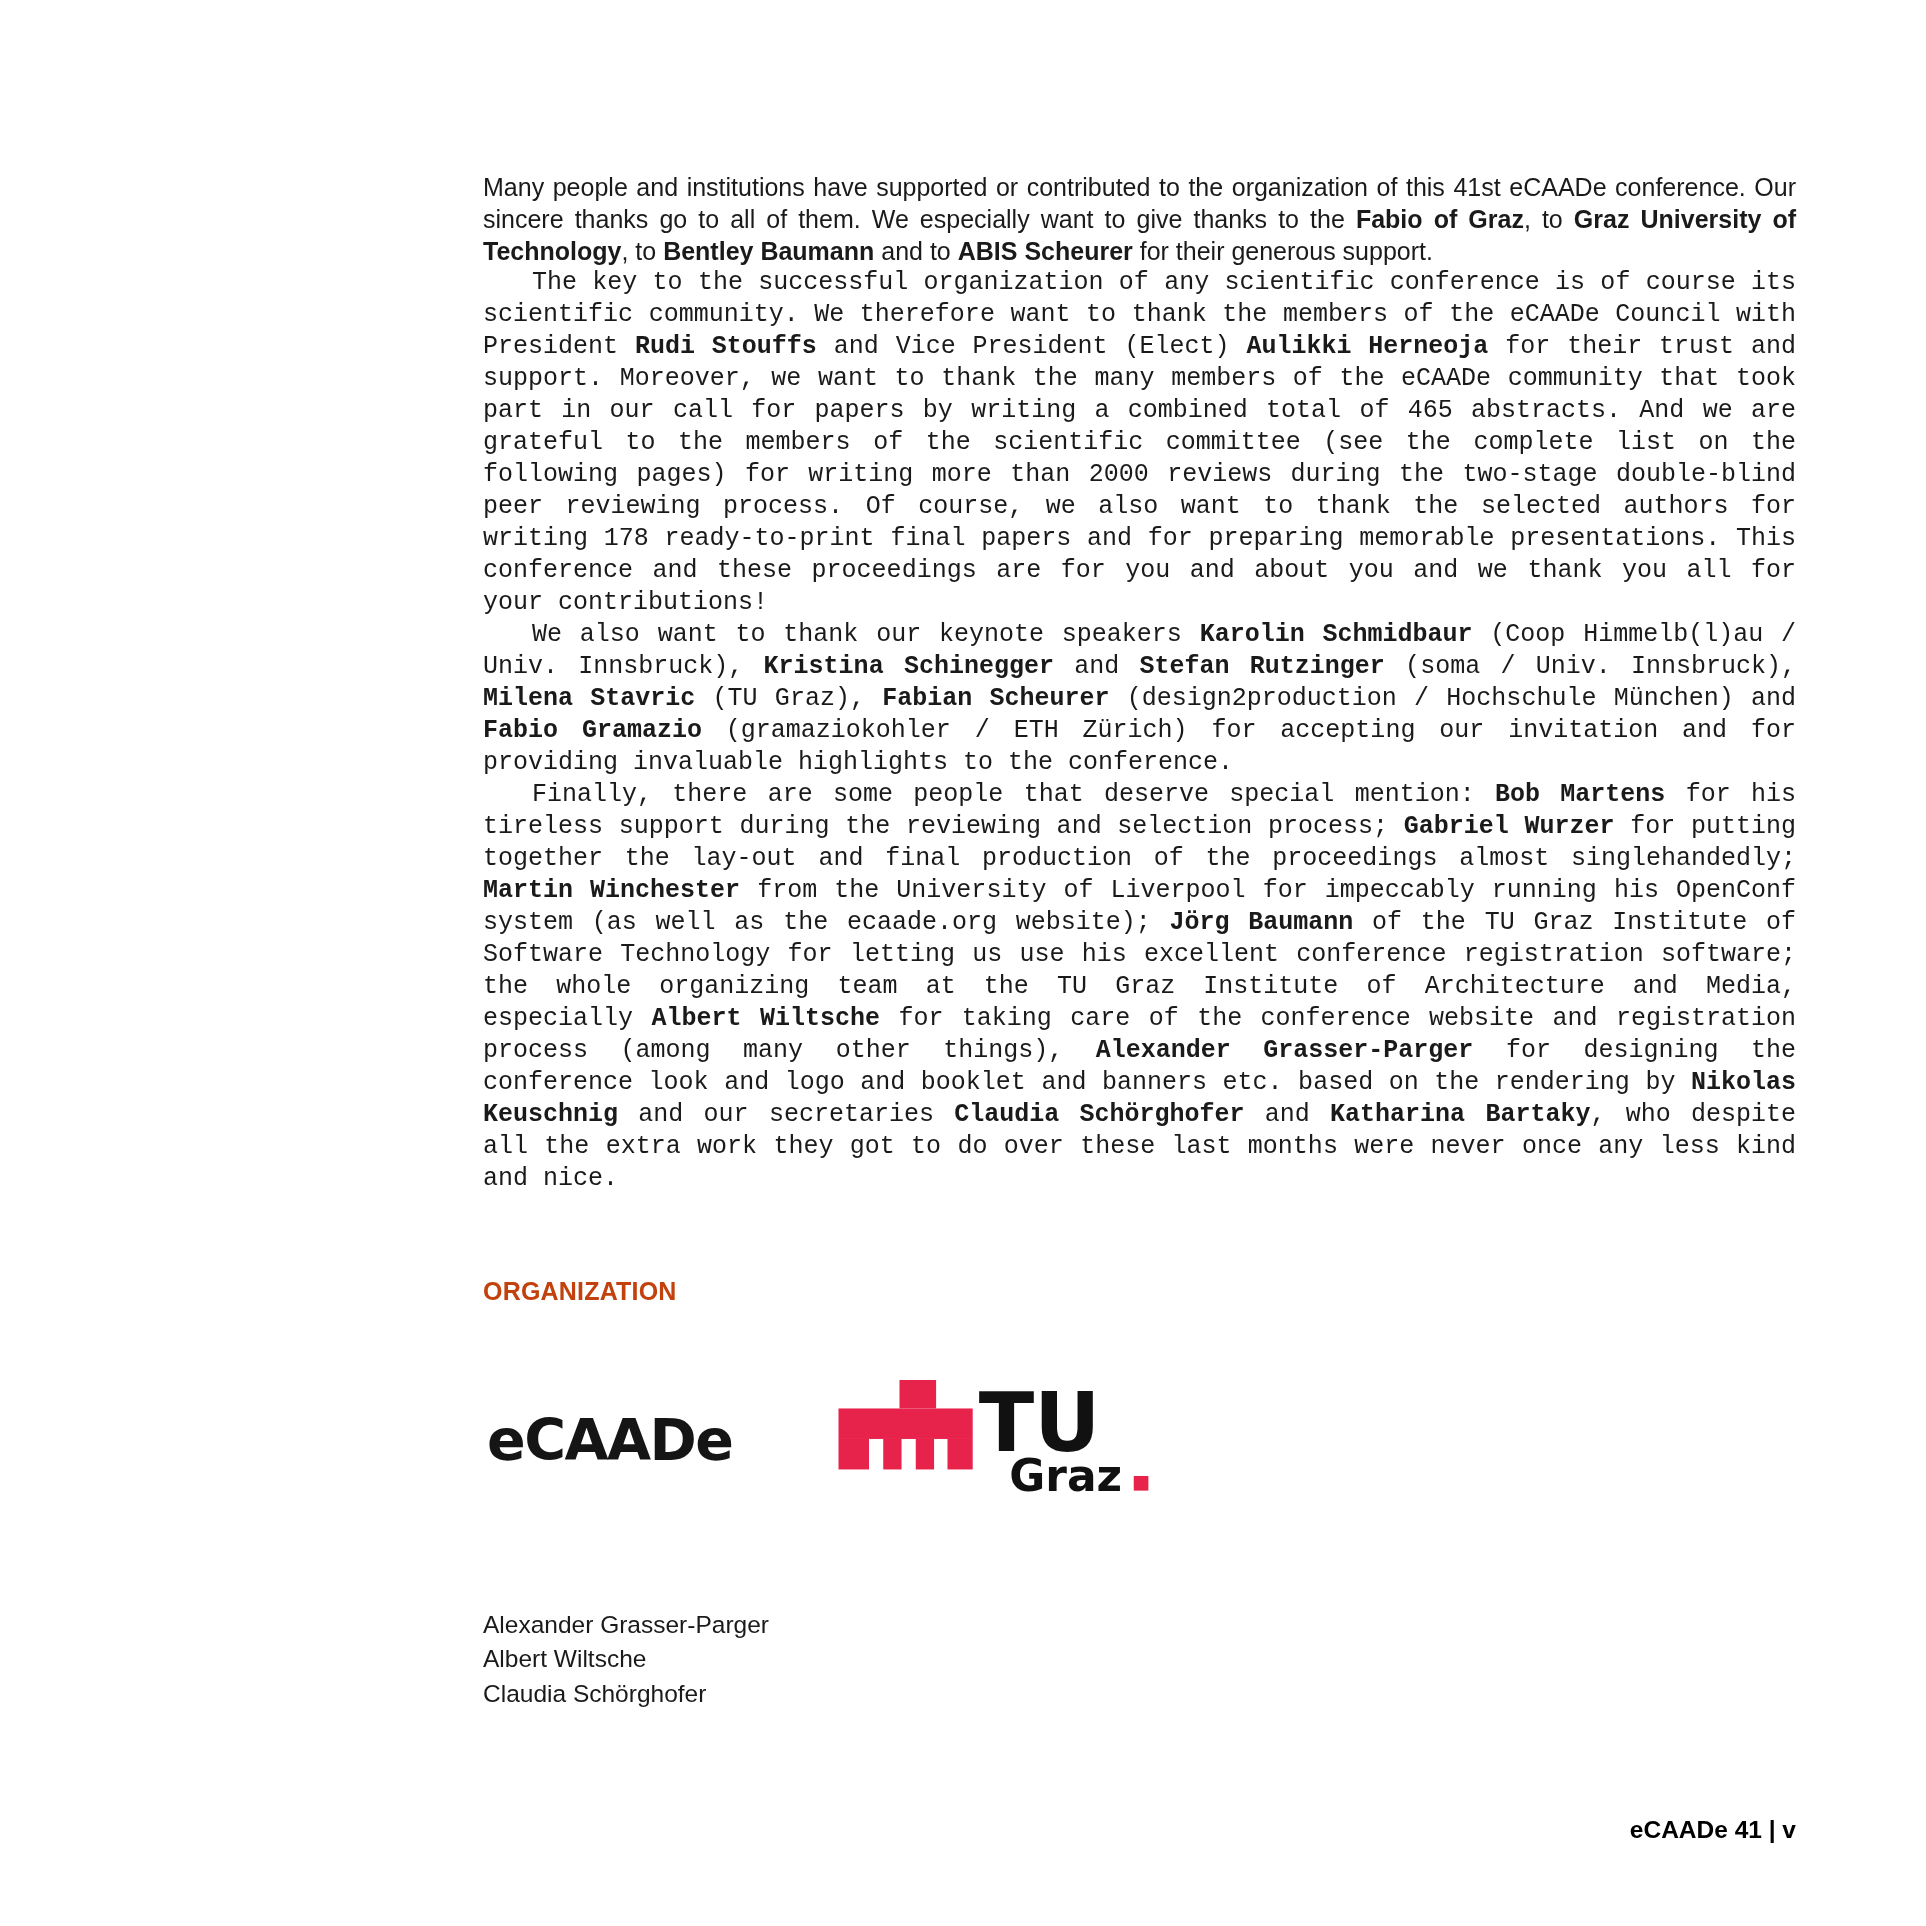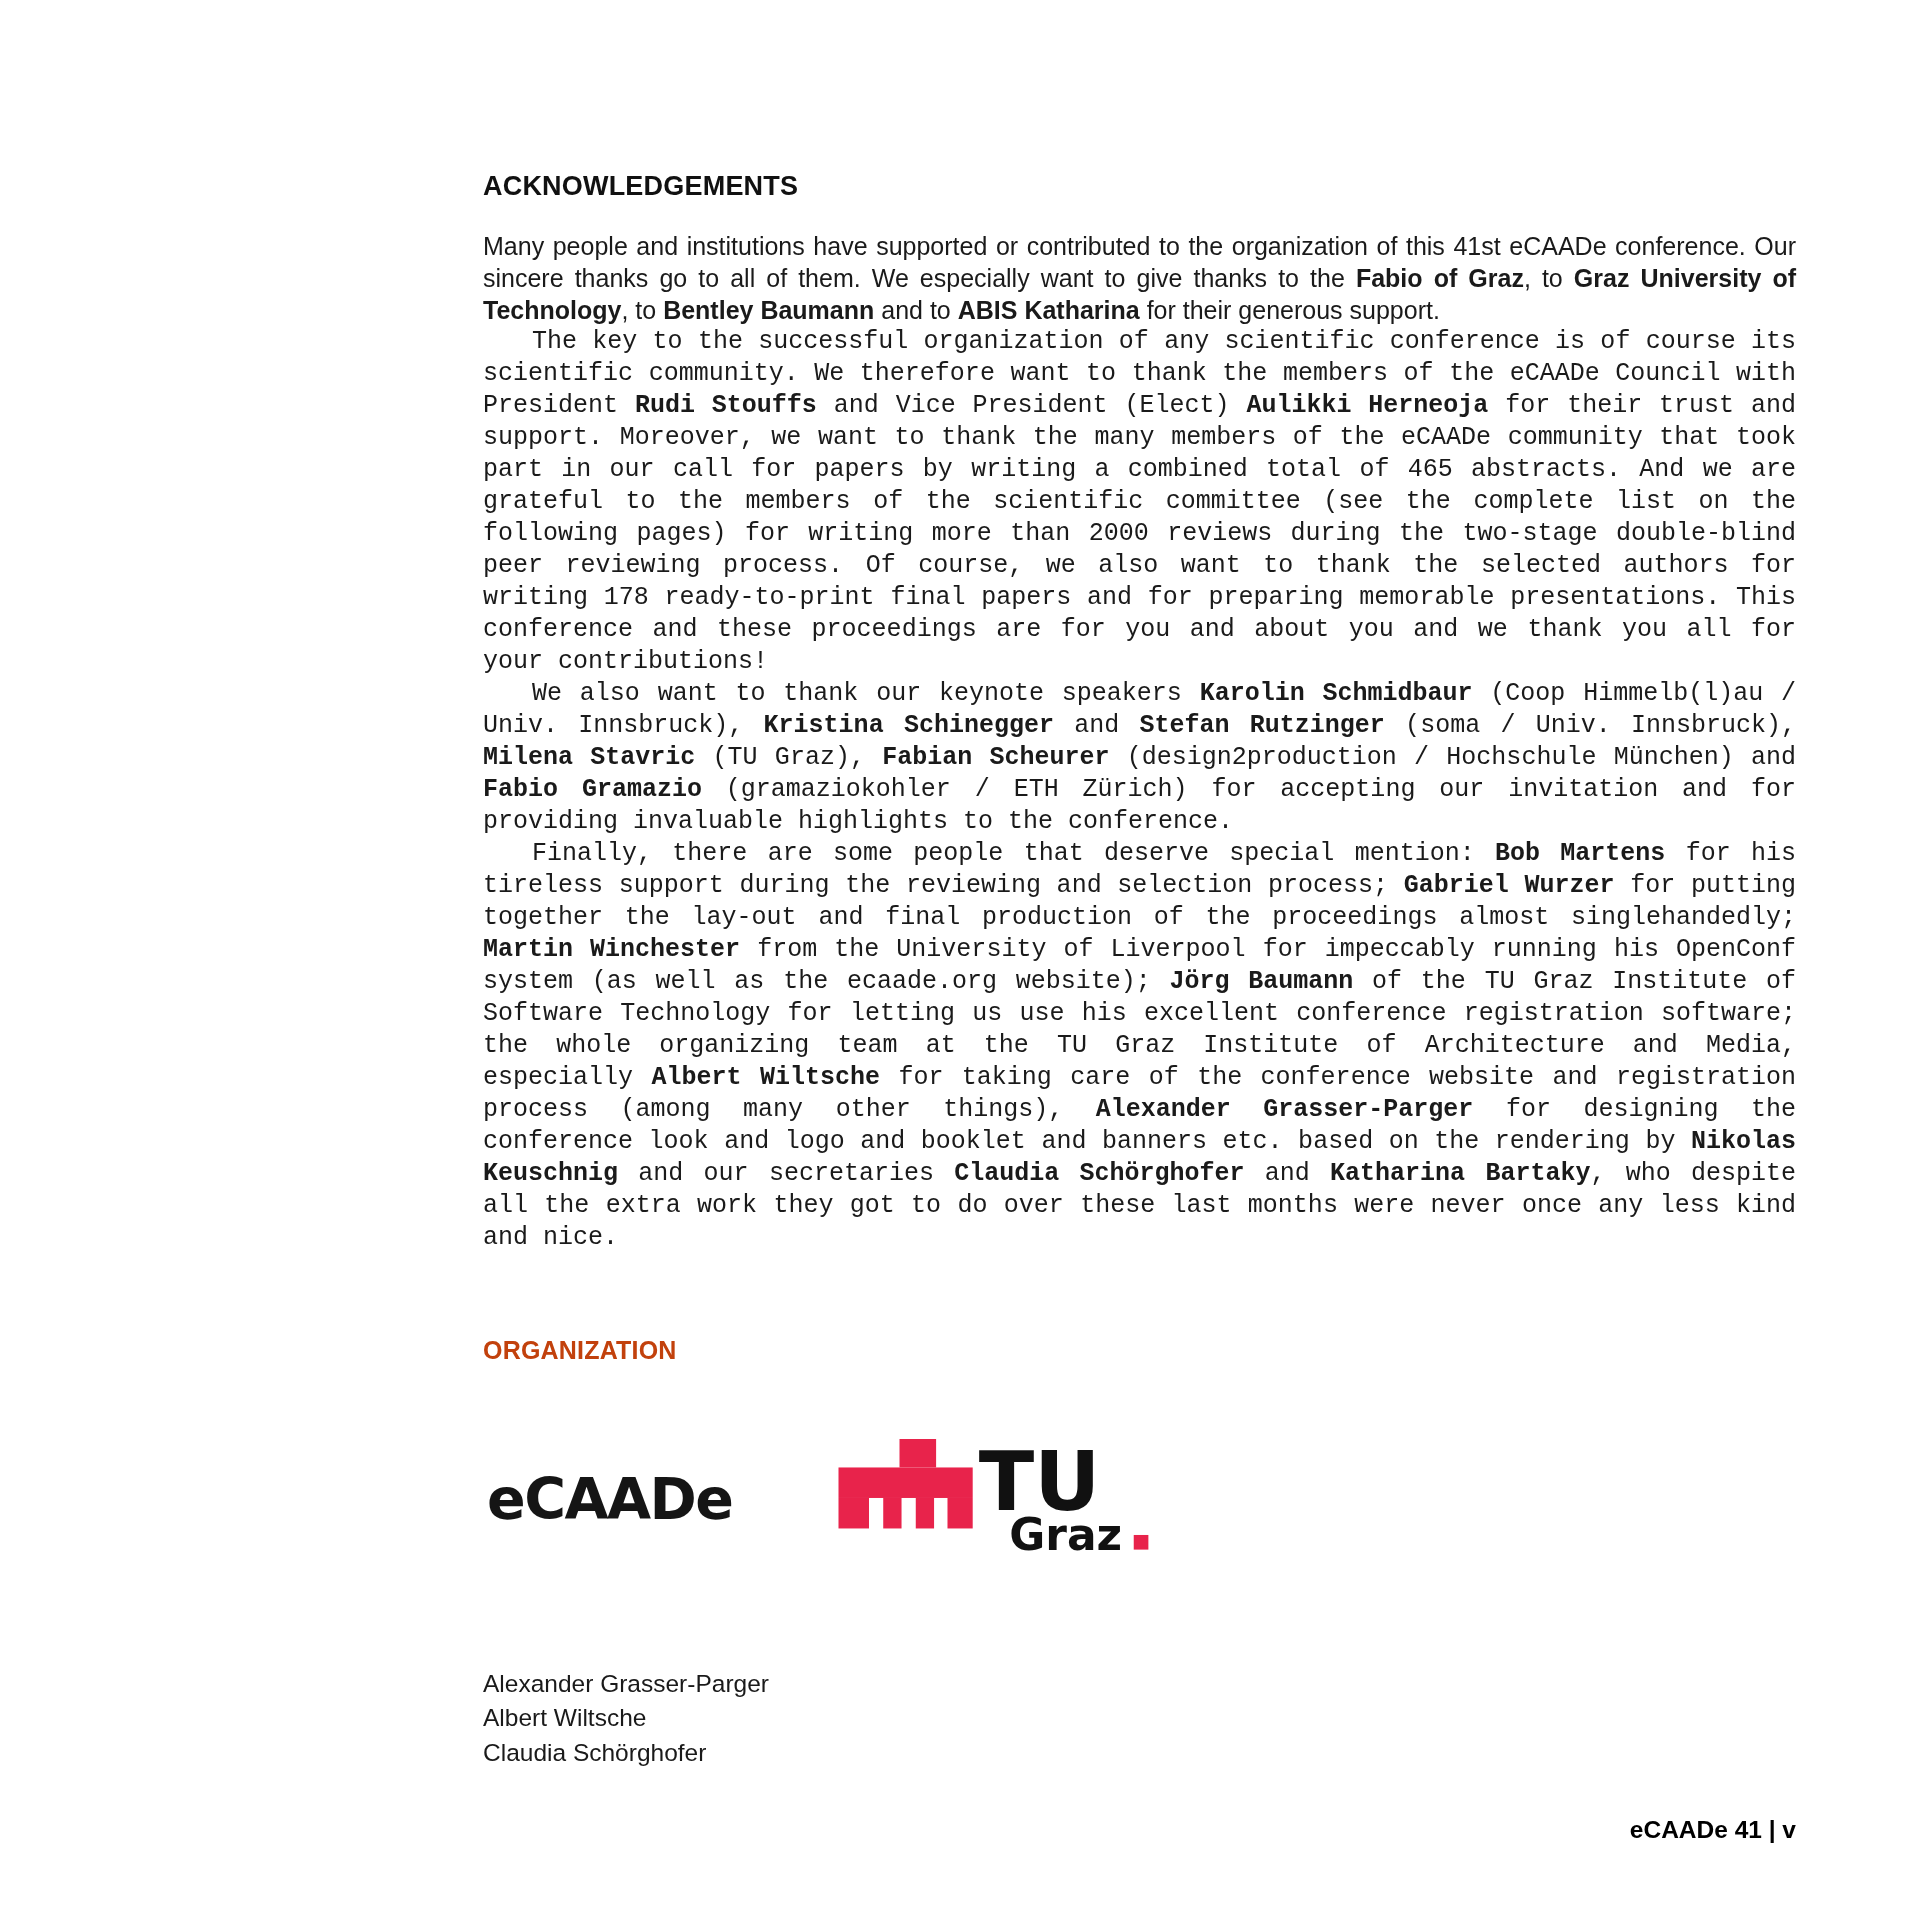--- a/index.html
+++ b/index.html
@@ -94,23 +94,22 @@
   }
   b { font-weight: bold; }
 </style>
 </head>
 <body>
 
 <div class="page">
 
   <div class="content">
 
-    <h1 class="section-title">ACKNOWLEDGEMENTS</h1>
 
-    <p class="body-text">Many people and institutions have supported or contributed to the organization of this 41st eCAADe conference. Our sincere thanks go to all of them. We especially want to give thanks to the <b>Fabio of Graz</b>, to <b>Graz University of Technology</b>, to <b>Bentley Baumann</b> and to <b>ABIS Katharina</b> for their generous support.</p>
+    <p class="body-text">Many people and institutions have supported or contributed to the organization of this 41st eCAADe conference. Our sincere thanks go to all of them. We especially want to give thanks to the <b>Fabio of Graz</b>, to <b>Graz University of Technology</b>, to <b>Bentley Baumann</b> and to <b>ABIS Scheurer</b> for their generous support.</p>
     <p class="body-text">The key to the successful organization of any scientific conference is of course its scientific community. We therefore want to thank the members of the eCAADe Council with President <b>Rudi Stouffs</b> and Vice President (Elect) <b>Aulikki Herneoja</b> for their trust and support. Moreover, we want to thank the many members of the eCAADe community that took part in our call for papers by writing a combined total of 465 abstracts. And we are grateful to the members of the scientific committee (see the complete list on the following pages) for writing more than 2000 reviews during the two-stage double-blind peer reviewing process. Of course, we also want to thank the selected authors for writing 178 ready-to-print final papers and for preparing memorable presentations. This conference and these proceedings are for you and about you and we thank you all for your contributions!</p>
     <p class="body-text">We also want to thank our keynote speakers <b>Karolin Schmidbaur</b> (Coop Himmelb(l)au / Univ. Innsbruck), <b>Kristina Schinegger</b> and <b>Stefan Rutzinger</b> (soma / Univ. Innsbruck), <b>Milena Stavric</b> (TU Graz), <b>Fabian Scheurer</b> (design2production / Hochschule München) and <b>Fabio Gramazio</b> (gramaziokohler / ETH Zürich) for accepting our invitation and for providing invaluable highlights to the conference.</p>
     <p class="body-text">Finally, there are some people that deserve special mention: <b>Bob Martens</b> for his tireless support during the reviewing and selection process; <b>Gabriel Wurzer</b> for putting together the lay-out and final production of the proceedings almost singlehandedly; <b>Martin Winchester</b> from the University of Liverpool for impeccably running his OpenConf system (as well as the ecaade.org website); <b>Jörg Baumann</b> of the TU Graz Institute of Software Technology for letting us use his excellent conference registration software; the whole organizing team at the TU Graz Institute of Architecture and Media, especially <b>Albert Wiltsche</b> for taking care of the conference website and registration process (among many other things), <b>Alexander Grasser-Parger</b> for designing the conference look and logo and booklet and banners etc. based on the rendering by <b>Nikolas Keuschnig</b> and our secretaries <b>Claudia Schörghofer</b> and <b>Katharina Bartaky</b>, who despite all the extra work they got to do over these last months were never once any less kind and nice.</p>
 
     <div class="spacer-org"></div>
 
     <h2 class="section-title-2">ORGANIZATION</h2>
 
     <div class="logos">
       <div class="logo-ecaade">eCAADe</div>

